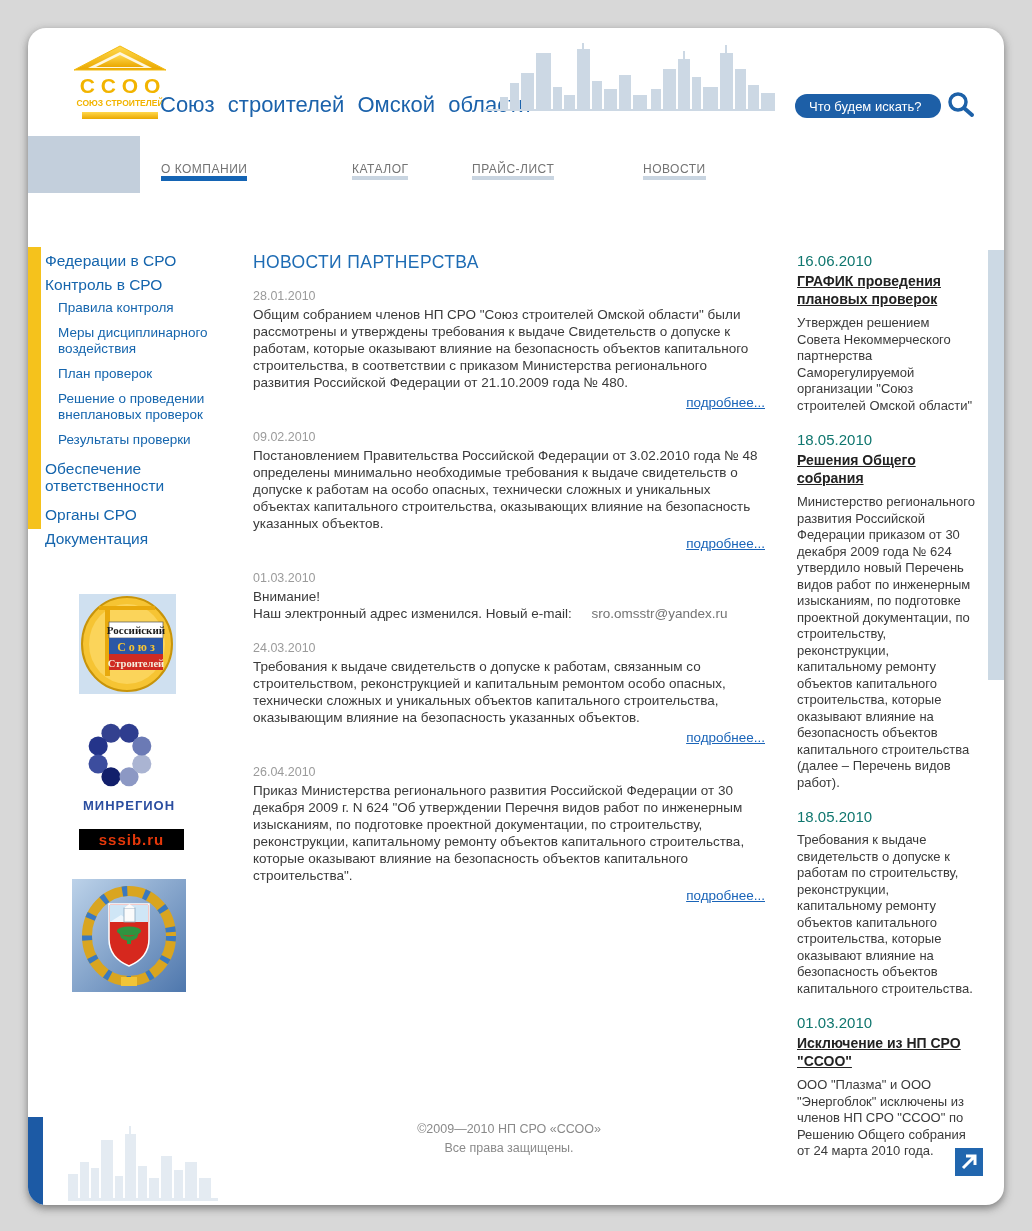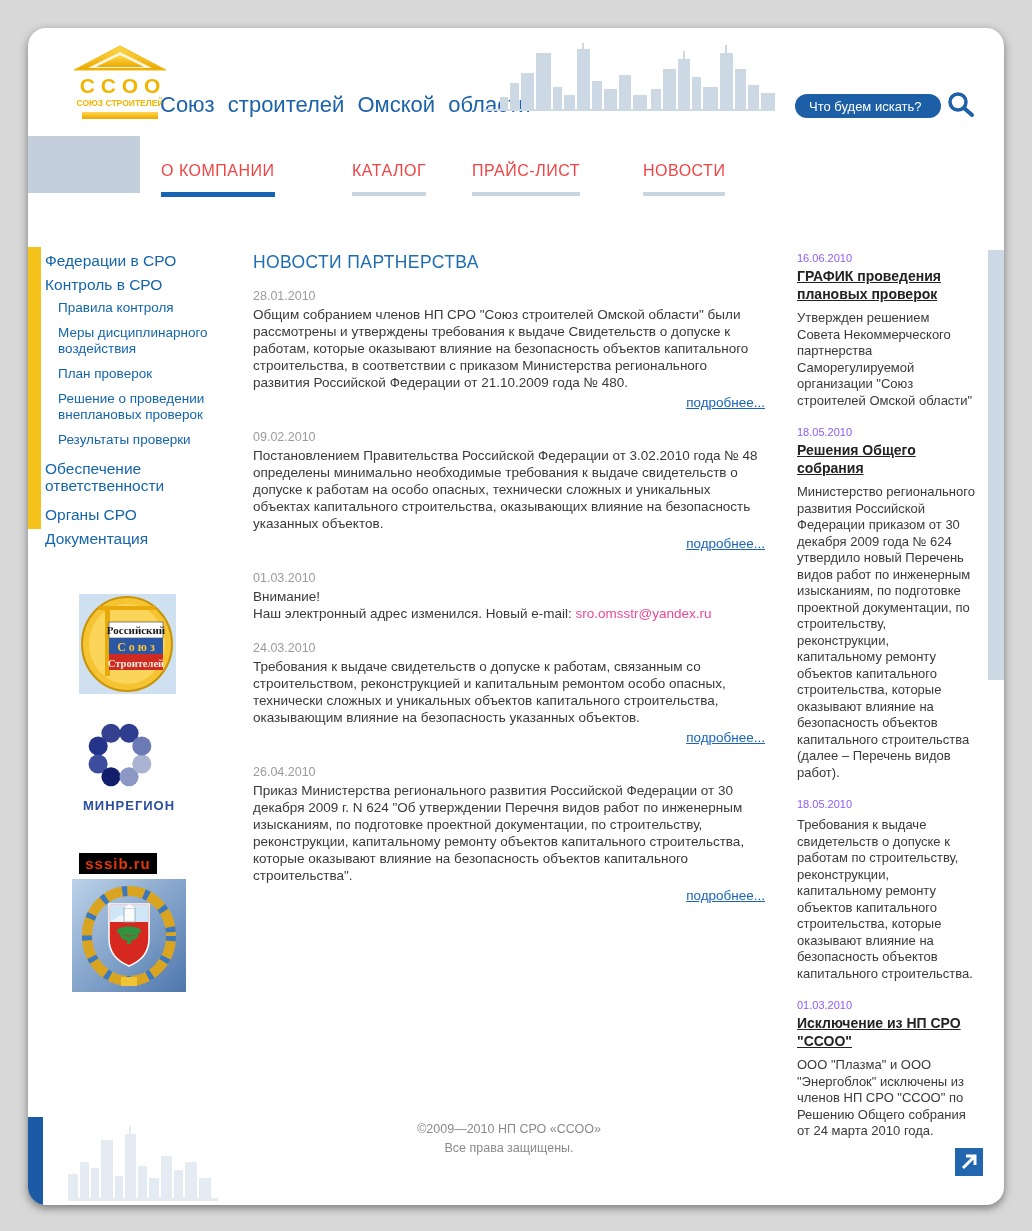--- a/index.html
+++ b/index.html
@@ -28,58 +28,58 @@
     width:100%;height:100%;background:transparent;border:none;outline:none;
     color:#fff;font-size:13px;padding:0 6px 0 14px;box-sizing:border-box;
     font-family:"Liberation Sans", sans-serif;
   }
   .search-box input::placeholder{color:#ffffff;opacity:1;}
   .search-icon{left:918px;top:62px;width:30px;height:30px;cursor:pointer;}
 
   
   .nav-left-block{left:0;top:108px;width:112px;height:57px;background:#c3cfdc;}
   .nav-item{
-    position:absolute;top:134px;font-size:16px;color:#ef4444;letter-spacing:.5px;
-    padding-bottom:12px;border-bottom:4px solid #c9d5e1;cursor:pointer;text-decoration:none;
+    position:absolute;top:134px;font-size:12px;color:#737373;letter-spacing:.5px;
+    padding-bottom:0;border-bottom:4px solid #c9d5e1;cursor:pointer;text-decoration:none;
     white-space:nowrap;
   }
   .nav-item.active{border-bottom:5px solid #1464b4;}
 
   
   .side-strip{left:0;top:219px;width:13px;height:282px;background:#f5c21c;}
   .menu{left:17px;top:224px;width:192px;}
   .menu a{display:block;color:#1565ad;text-decoration:none;cursor:pointer;}
   .menu .l1{font-size:15.5px;line-height:17px;margin-bottom:7px;}
   .menu .l2{font-size:13.5px;line-height:16px;margin:1px 0 9px 13px;width:170px;}
   .menu .gap{margin-top:12px;}
 
   .rss-logo{left:51px;top:566px;width:97px;height:100px;cursor:pointer;}
   .minregion{left:55px;top:690px;width:110px;text-align:left;cursor:pointer;}
   .minregion .caption{font-size:13px;font-weight:bold;color:#2b4ea0;letter-spacing:1px;margin-top:2px;}
   .sssib{
-    left:51px;top:825px;width:78px;height:21px;background:#000;
+    left:51px;top:801px;width:105px;height:21px;background:#000;
     display:flex;align-items:center;justify-content:center;cursor:pointer;
   }
   .sssib span{color:#e5380a;font-weight:bold;font-size:15px;letter-spacing:1px;}
   .coat{left:44px;top:851px;width:114px;height:113px;}
 
   
   .main-col{left:225px;top:224px;width:512px;}
   .main-heading{font-size:17.5px;color:#1e6cb4;letter-spacing:.4px;margin:0 0 16px 0;font-weight:normal;}
   .news-item{margin-bottom:19px;}
   .news-date{color:#9b9b9b;font-size:12.5px;margin-bottom:3px;}
   .news-text{color:#3a3a3a;font-size:13.5px;line-height:17px;}
   .news-more{text-align:right;margin-top:2px;}
   .news-more a{color:#1a64b8;font-size:13.5px;text-decoration:underline;cursor:pointer;}
-  .email-link{color:#ec4899;text-decoration:none;cursor:pointer;}
+  .email-link{color:#737373;text-decoration:none;cursor:pointer;margin-left:16px;}
 
   
   .right-col{left:769px;top:224px;width:178px;}
   .right-item{margin-bottom:17px;}
-  .right-date{color:#8b5cf6;font-size:11px;margin-bottom:3px;}
+  .right-date{color:#0f766e;font-size:15px;margin-bottom:3px;}
   .right-title a{color:#222;font-weight:bold;font-size:14px;line-height:17px;text-decoration:underline;cursor:pointer;}
   .right-text{color:#3a3a3a;font-size:13px;line-height:16.5px;margin-top:7px;}
   .right-strip{left:960px;top:222px;width:16px;height:430px;background:#ccd9e4;}
 
   
   .footer-copy{left:225px;top:1092px;width:512px;text-align:center;color:#8a8a8a;font-size:12.5px;line-height:19px;}
   .footer-strip{left:0;top:1089px;width:15px;height:88px;background:#1c5aa5;border-bottom-left-radius:18px;}
   .footer-skyline{left:40px;top:1098px;width:150px;height:75px;}
   .studio{left:927px;top:1120px;width:28px;height:28px;cursor:pointer;}
 </style>

